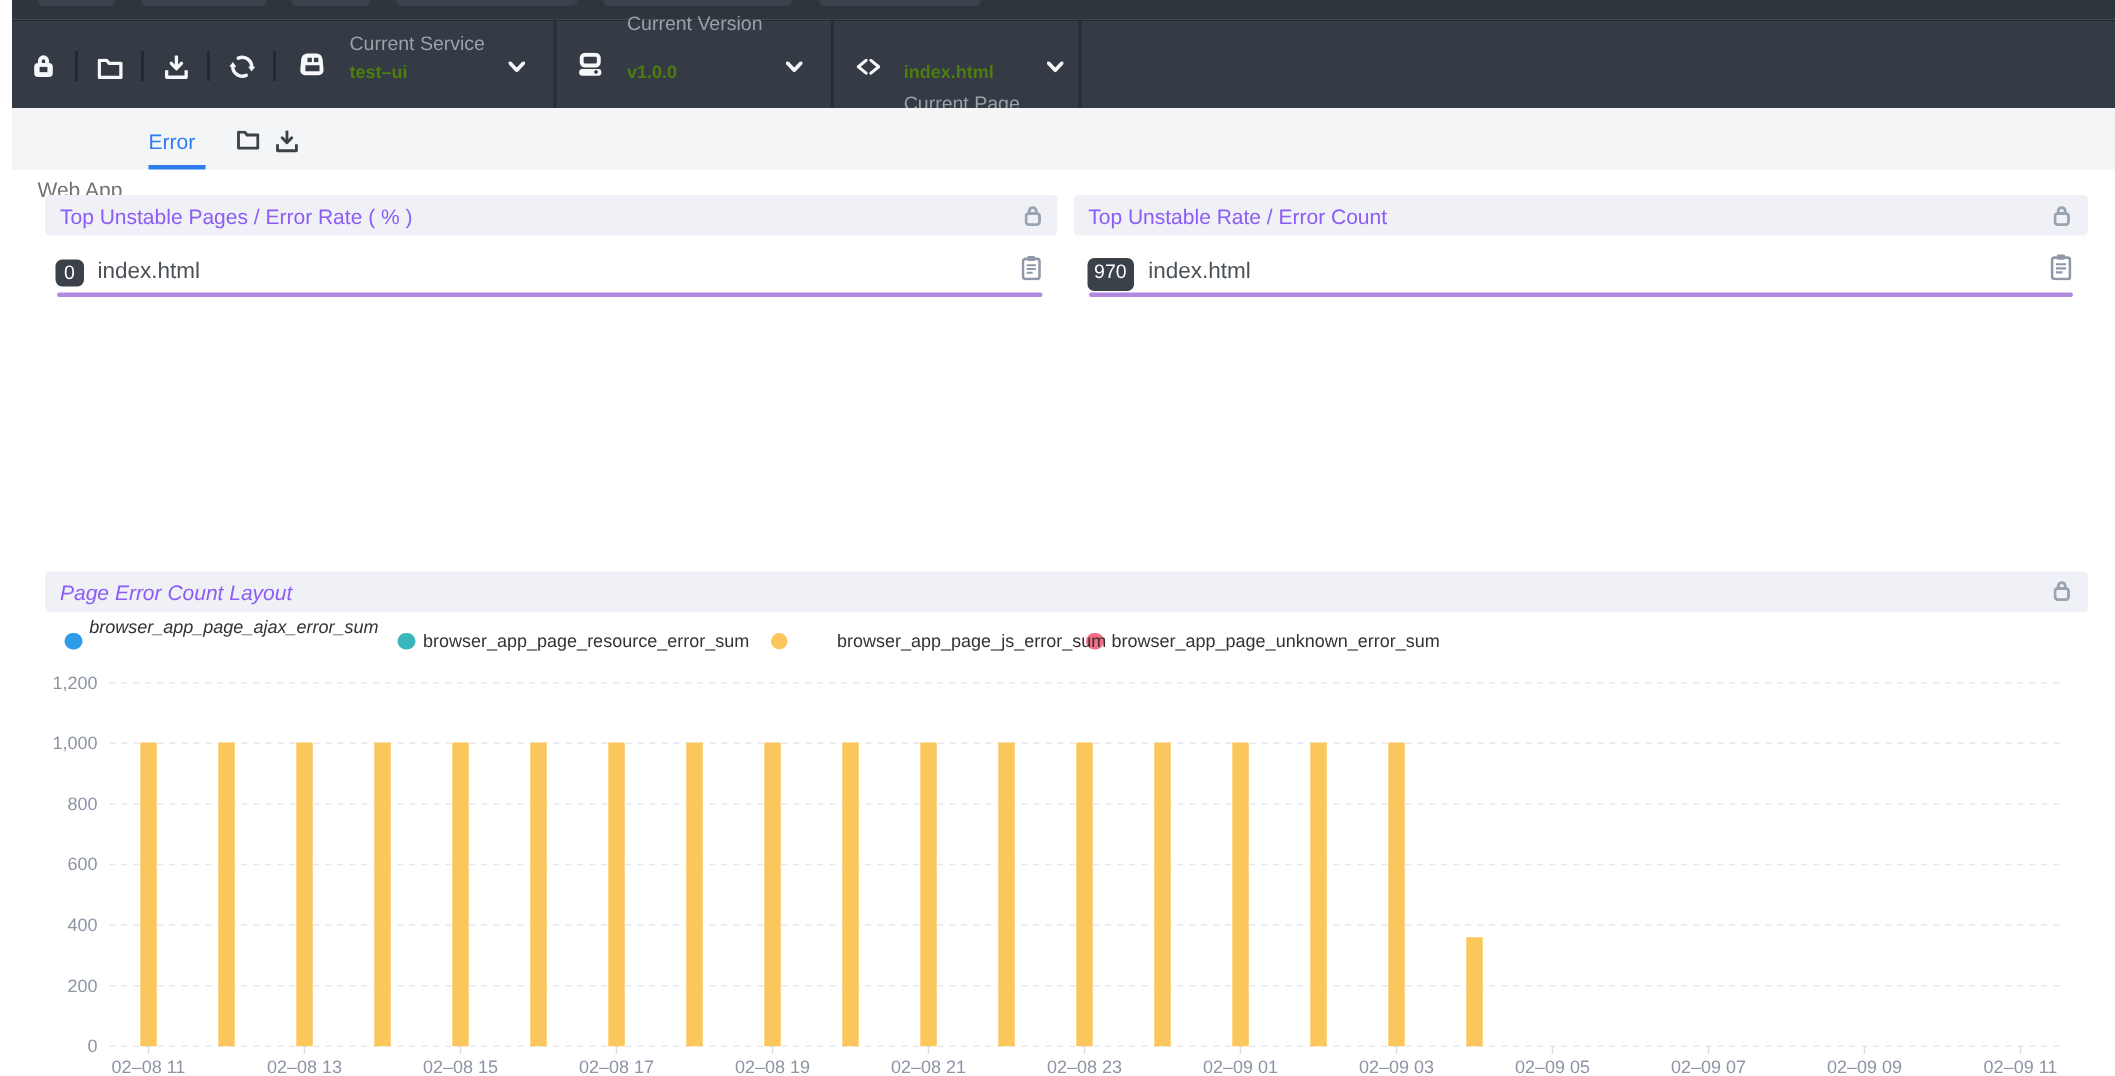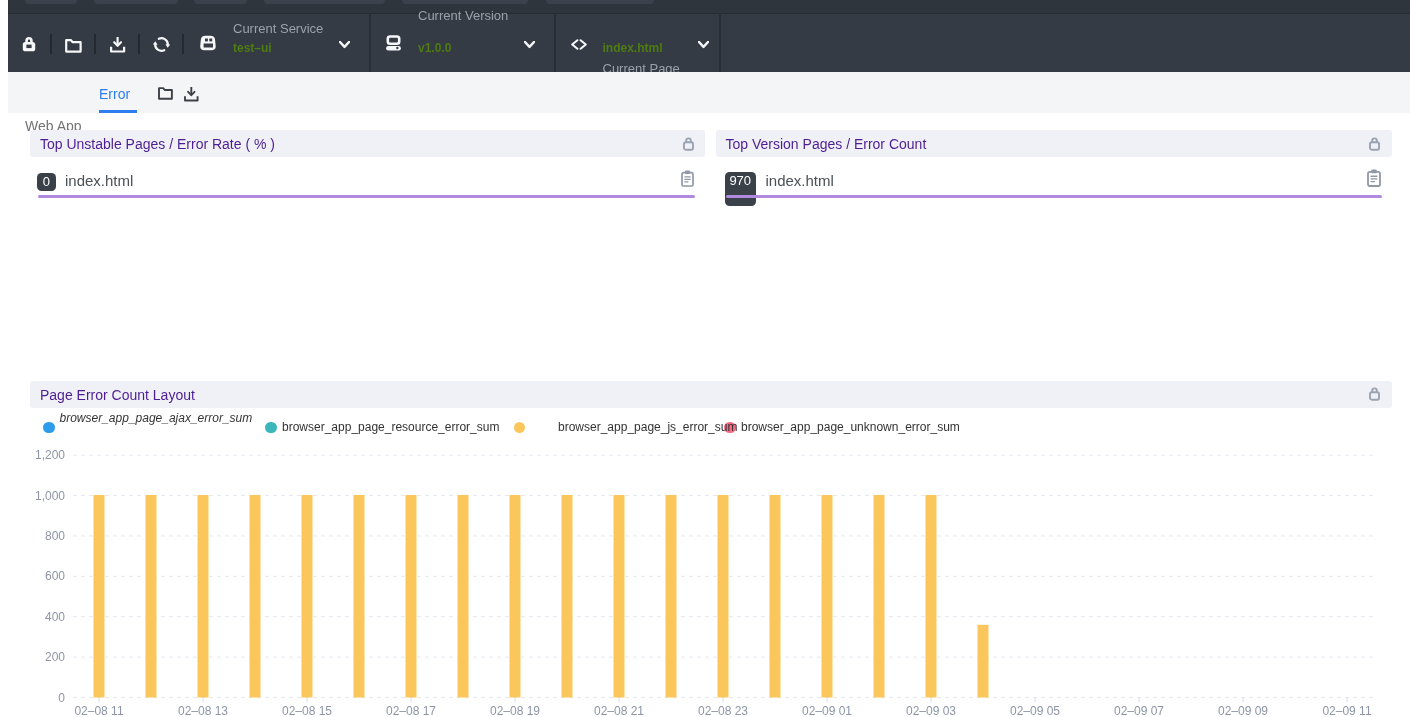--- a/index.html
+++ b/index.html
@@ -9,21 +9,21 @@
 .strip { position:absolute; left:8px; top:0; width:1402px; height:13px; background:#2f353d; }
 .strip .b { position:absolute; top:-5px; height:8.5px; border-radius:4px; background:#3b424b; }
 .bar { position:absolute; left:8px; top:13px; width:1402px; height:59px; background:#343b44; border-top:1px solid #262b31; }
 .sep-s { position:absolute; width:2px; top:33.5px; height:20px; background:#232930; }
 .sep-f { position:absolute; width:2px; top:13px; height:59px; background:#282e36; }
 .lab1 { position:absolute; font-size:13px; color:#9aa1a9; white-space:nowrap; }
 .lab2 { position:absolute; font-size:12px; font-weight:bold; color:#4d7c0f; white-space:nowrap; }
 .tabs { position:absolute; left:8px; top:72px; width:1402px; height:41px; background:#f4f5f7; }
 .tab { position:absolute; font-size:14px; white-space:nowrap; }
 .phead { position:absolute; height:27px; background:#f0f1f6; border-radius:3px; }
-.ptitle { position:absolute; font-size:14px; color:#4c1d95; white-space:nowrap; }
+.ptitle { position:absolute; font-size:14px; color:#8b5cf6; white-space:nowrap; }
 .badge { position:absolute; background:#3a4149; border-radius:4.5px; color:#ffffff; font-size:13px; text-align:center; }
 .pname { position:absolute; font-size:15px; color:#4b5156; white-space:nowrap; }
 .pline { position:absolute; height:3.6px; border-radius:2px; background:#b18ae0; }
 .ltext { position:absolute; font-size:12px; color:#333333; white-space:nowrap; z-index:3; }
 .dot { position:absolute; width:11.5px; height:11.5px; border-radius:50%; top:421.5px; }
 </style>
 </head>
 <body>
 
 <div class="strip">
@@ -132,27 +132,27 @@
   <path d="M3.6,7.2 h6.8 M3.6,9.9 h6.8 M3.6,12.6 h4.4" stroke="#8e98a6" stroke-width="1.4" fill="none"></path>
 </svg>
 
 <div class="phead" style="left:30px; top:130px; width:675px;"></div>
 <div class="ptitle" style="left:40px; top:136px;">Top Unstable Pages / Error Rate ( % )</div>
 <div class="badge" style="left:37px; top:172.5px; width:18.5px; height:18px; line-height:18px;">0</div>
 <div class="pname" style="left:65px; top:171.5px;">index.html</div>
 <div class="pline" style="left:38px; top:194.6px; width:656.5px;"></div>
 
 <div class="phead" style="left:715.5px; top:130px; width:676.5px;"></div>
-<div class="ptitle" style="left:725.5px; top:136px;">Top Version Pages / Error Count</div>
-<div class="badge" style="left:724.5px; top:171.5px; width:31.5px; height:34px; line-height:18px;">970</div>
+<div class="ptitle" style="left:725.5px; top:136px;">Top Unstable Rate / Error Count</div>
+<div class="badge" style="left:724.5px; top:171.5px; width:31.5px; height:22px; line-height:18px;">970</div>
 <div class="pname" style="left:765.5px; top:171.5px;">index.html</div>
 <div class="pline" style="left:725.5px; top:194.6px; width:656.5px;"></div>
 
 <div class="phead" style="left:30px; top:380.5px; width:1362px; height:27px;"></div>
-<div class="ptitle" style="left:40px; top:386.5px;">Page Error Count Layout</div>
+<div class="ptitle" style="left:40px; top:386.5px;font-style:italic;">Page Error Count Layout</div>
 
 <div class="dot" style="left:43px;  background:#2d9ceb;"></div>
 <div class="ltext" style="left:59.5px; top:411px;font-style:italic;">browser_app_page_ajax_error_sum</div>
 <div class="dot" style="left:265.3px; background:#3bb6bb;"></div>
 <div class="ltext" style="left:282px; top:419.5px;">browser_app_page_resource_error_sum</div>
 <div class="dot" style="left:513.5px; background:#fbc75d;"></div>
 <div class="ltext" style="left:558px; top:419.5px;">browser_app_page_js_error_sum</div>
 <div class="dot" style="left:724px; background:#f56d84;"></div>
 <div class="ltext" style="left:741px; top:419.5px;">browser_app_page_unknown_error_sum</div>
 

